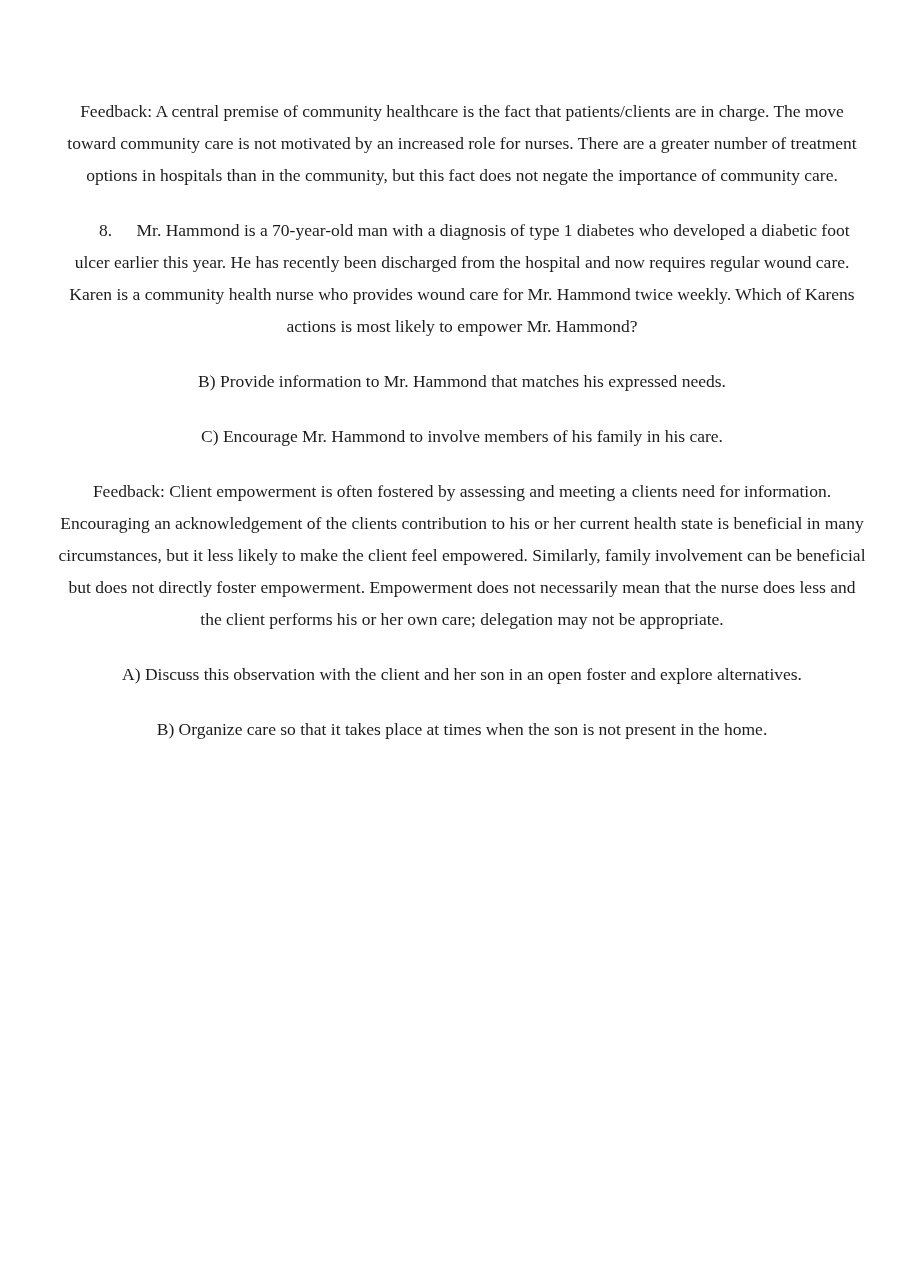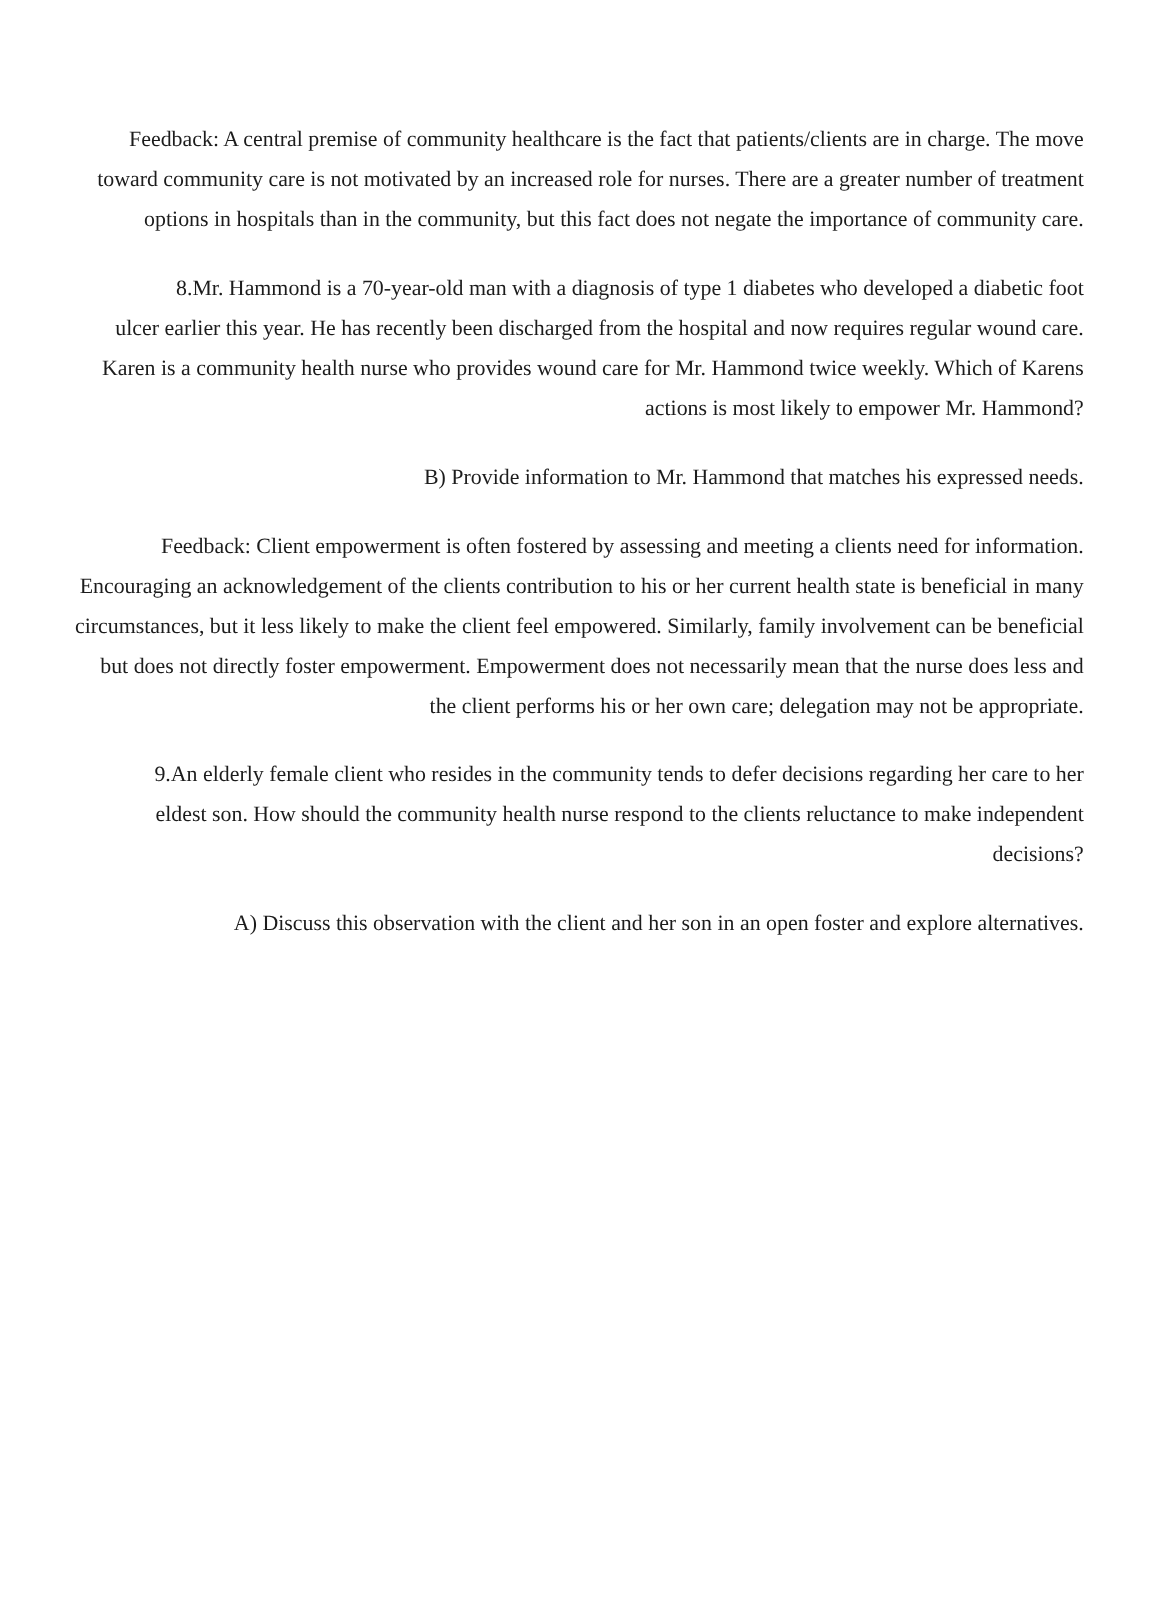--- a/index.html
+++ b/index.html
@@ -16,21 +16,21 @@
   }
   .content {
     position: absolute;
     left: 57px;
     top: 95px;
     width: 810px;
     font-family: "Liberation Serif", "DejaVu Serif", serif;
     font-size: 17.5px;
     line-height: 32px;
     color: #1c1c1c;
-    text-align: right;
+    text-align: center;
   }
   p.block {
     margin: 0 0 23px 0;
     padding: 0;
   }
   .qnum {
     display: inline-block;
     width: 62px;
   }
 </style>
@@ -40,25 +40,26 @@
 <div class="page">
   <div class="content">
 
     <p class="block">Feedback: A central premise of community healthcare is the fact that patients/clients are in charge. The move toward community care is not motivated by an increased role for nurses. There are a greater number of treatment options in hospitals than in the community, but this fact does not negate the importance of community care.</p>
 
     <p class="block"><span class="qnum">8.</span><span>Mr. Hammond is a 70-year-old man with a diagnosis of type 1 diabetes who developed a diabetic foot ulcer earlier this year. He has recently been discharged from the hospital and now requires regular wound care. Karen is a community health nurse who provides wound care for Mr. Hammond twice weekly. Which of Karens actions is most likely to empower Mr. Hammond?</span></p>
 
 
     <p class="block">B) Provide information to Mr. Hammond that matches his expressed needs.</p>
 
+    <p class="block">C) Encourage Mr. Hammond to involve members of his family in his care.</p>
 
 
 
     <p class="block">Feedback: Client empowerment is often fostered by assessing and meeting a clients need for information. Encouraging an acknowledgement of the clients contribution to his or her current health state is beneficial in many circumstances, but it less likely to make the client feel empowered. Similarly, family involvement can be beneficial but does not directly foster empowerment. Empowerment does not necessarily mean that the nurse does less and the client performs his or her own care; delegation may not be appropriate.</p>
 
-    <p class="block"><span class="qnum">9.</span><span>An elderly female client who resides in the community tends to defer decisions regarding her care to her eldest son. How should the community health nurse respond to the clients reluctance to make independent decisions?</span></p>
 
     <p class="block">A) Discuss this observation with the client and her son in an open foster and explore alternatives.</p>
 
+    <p class="block">B) Organize care so that it takes place at times when the son is not present in the home.</p>
 
 
   </div>
 </div>
 
 </body></html>

